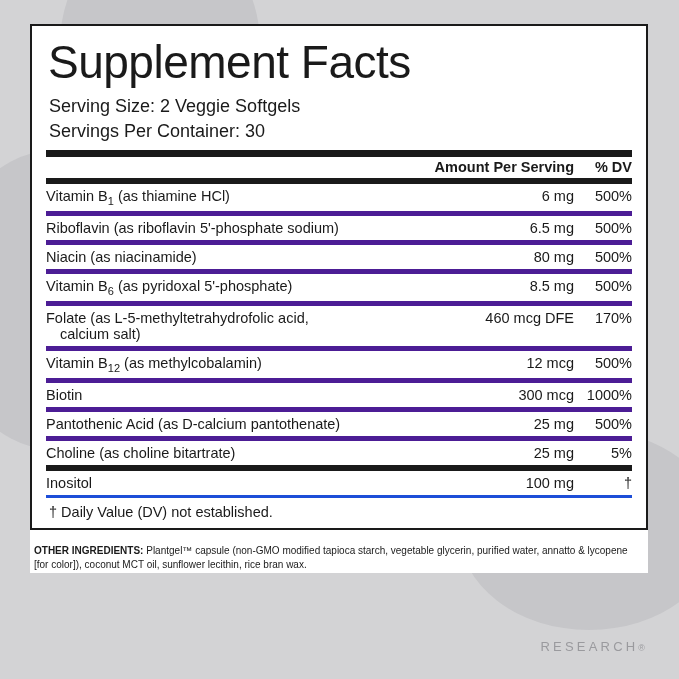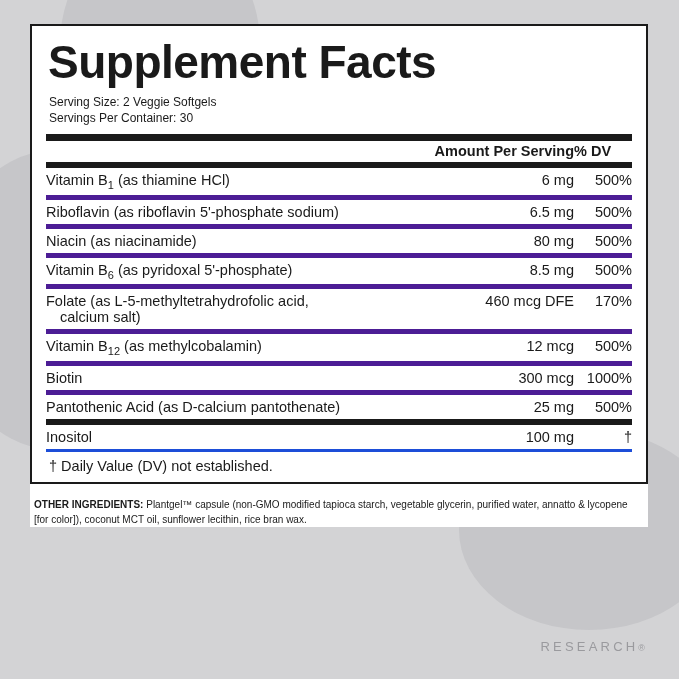--- a/index.html
+++ b/index.html
@@ -38,28 +38,28 @@
   .facts-box {
     border: 2px solid #1a1a1a;
     padding: 10px 14px 6px 14px;
     box-sizing: border-box;
     background: #fff;
   }
 
   .facts-title {
     font-size: 46px;
     line-height: 1.05;
-    font-weight: bold;
+    font-weight: normal;
     letter-spacing: -0.5px;
     color: #1a1a1a;
     margin: 2px 0 8px 2px;
   }
 
   .serving-line {
-    font-size: 12px;
+    font-size: 18px;
     color: #1a1a1a;
     margin-left: 3px;
     line-height: 1.35;
   }
 
   .rule-thick {
     border-top: 7px solid #1a1a1a;
     margin-top: 7px;
   }
 
@@ -79,21 +79,21 @@
   table.facts tr.head td {
     font-weight: bold;
     padding-bottom: 3px;
     padding-top: 2px;
   }
   td.name { text-align: left; padding-left: 3px; }
   td.amount { text-align: right; white-space: nowrap; padding-right: 14px; }
   td.dv { text-align: right; white-space: nowrap; width: 58px; padding-right: 3px; }
 
   tr.head td.amount { text-align: right; }
-  tr.head td.dv { text-align: left; }
+  tr.head td.dv { text-align: right; }
 
   .sub-line { padding-left: 14px; display: block; }
 
   .thickrow td {
     border-top: 6px solid #1a1a1a !important;
   }
 
   .footnote {
     font-size: 14.5px;
     color: #1a1a1a;
@@ -200,20 +200,25 @@
         <td class="amount">300 mcg</td>
         <td class="dv">1000%</td>
       </tr>
 
       <tr class="row">
         <td class="name">Pantothenic Acid (as D-calcium pantothenate)</td>
         <td class="amount">25 mg</td>
         <td class="dv">500%</td>
       </tr>
 
+      <tr class="row">
+        <td class="name">Choline (as choline bitartrate)</td>
+        <td class="amount">25 mg</td>
+        <td class="dv">5%</td>
+      </tr>
 
       <tr class="row thickrow">
         <td class="name">Inositol</td>
         <td class="amount">100 mg</td>
         <td class="dv">†</td>
       </tr>
     </tbody>
       </table>
 
     <div class="footnote">†  Daily Value (DV) not established.</div>

